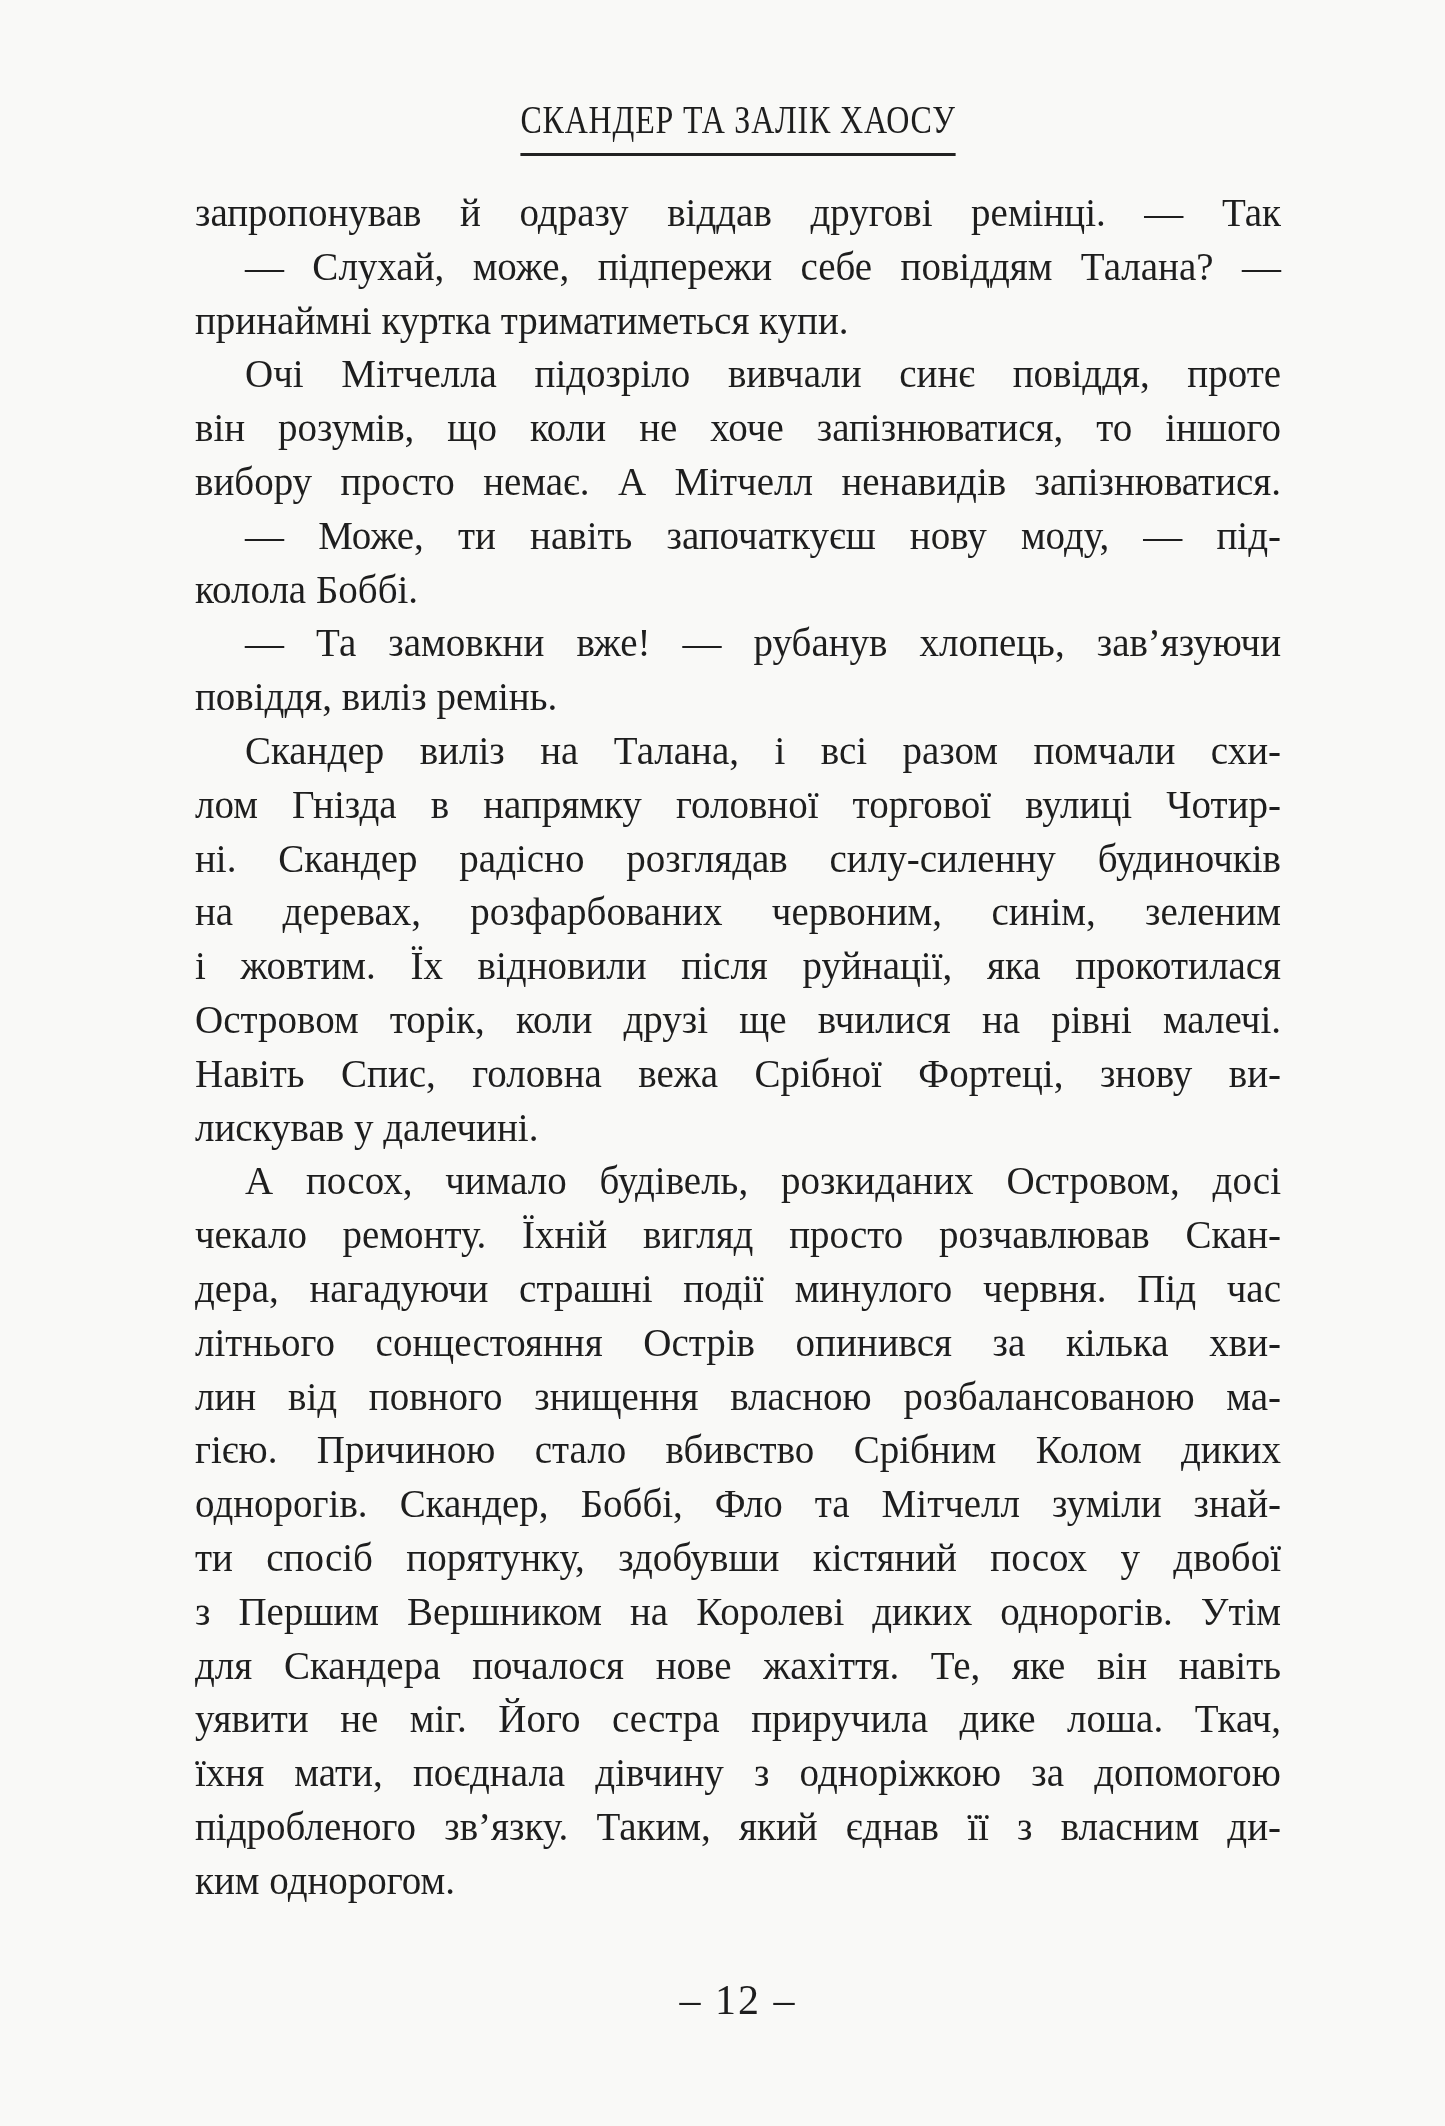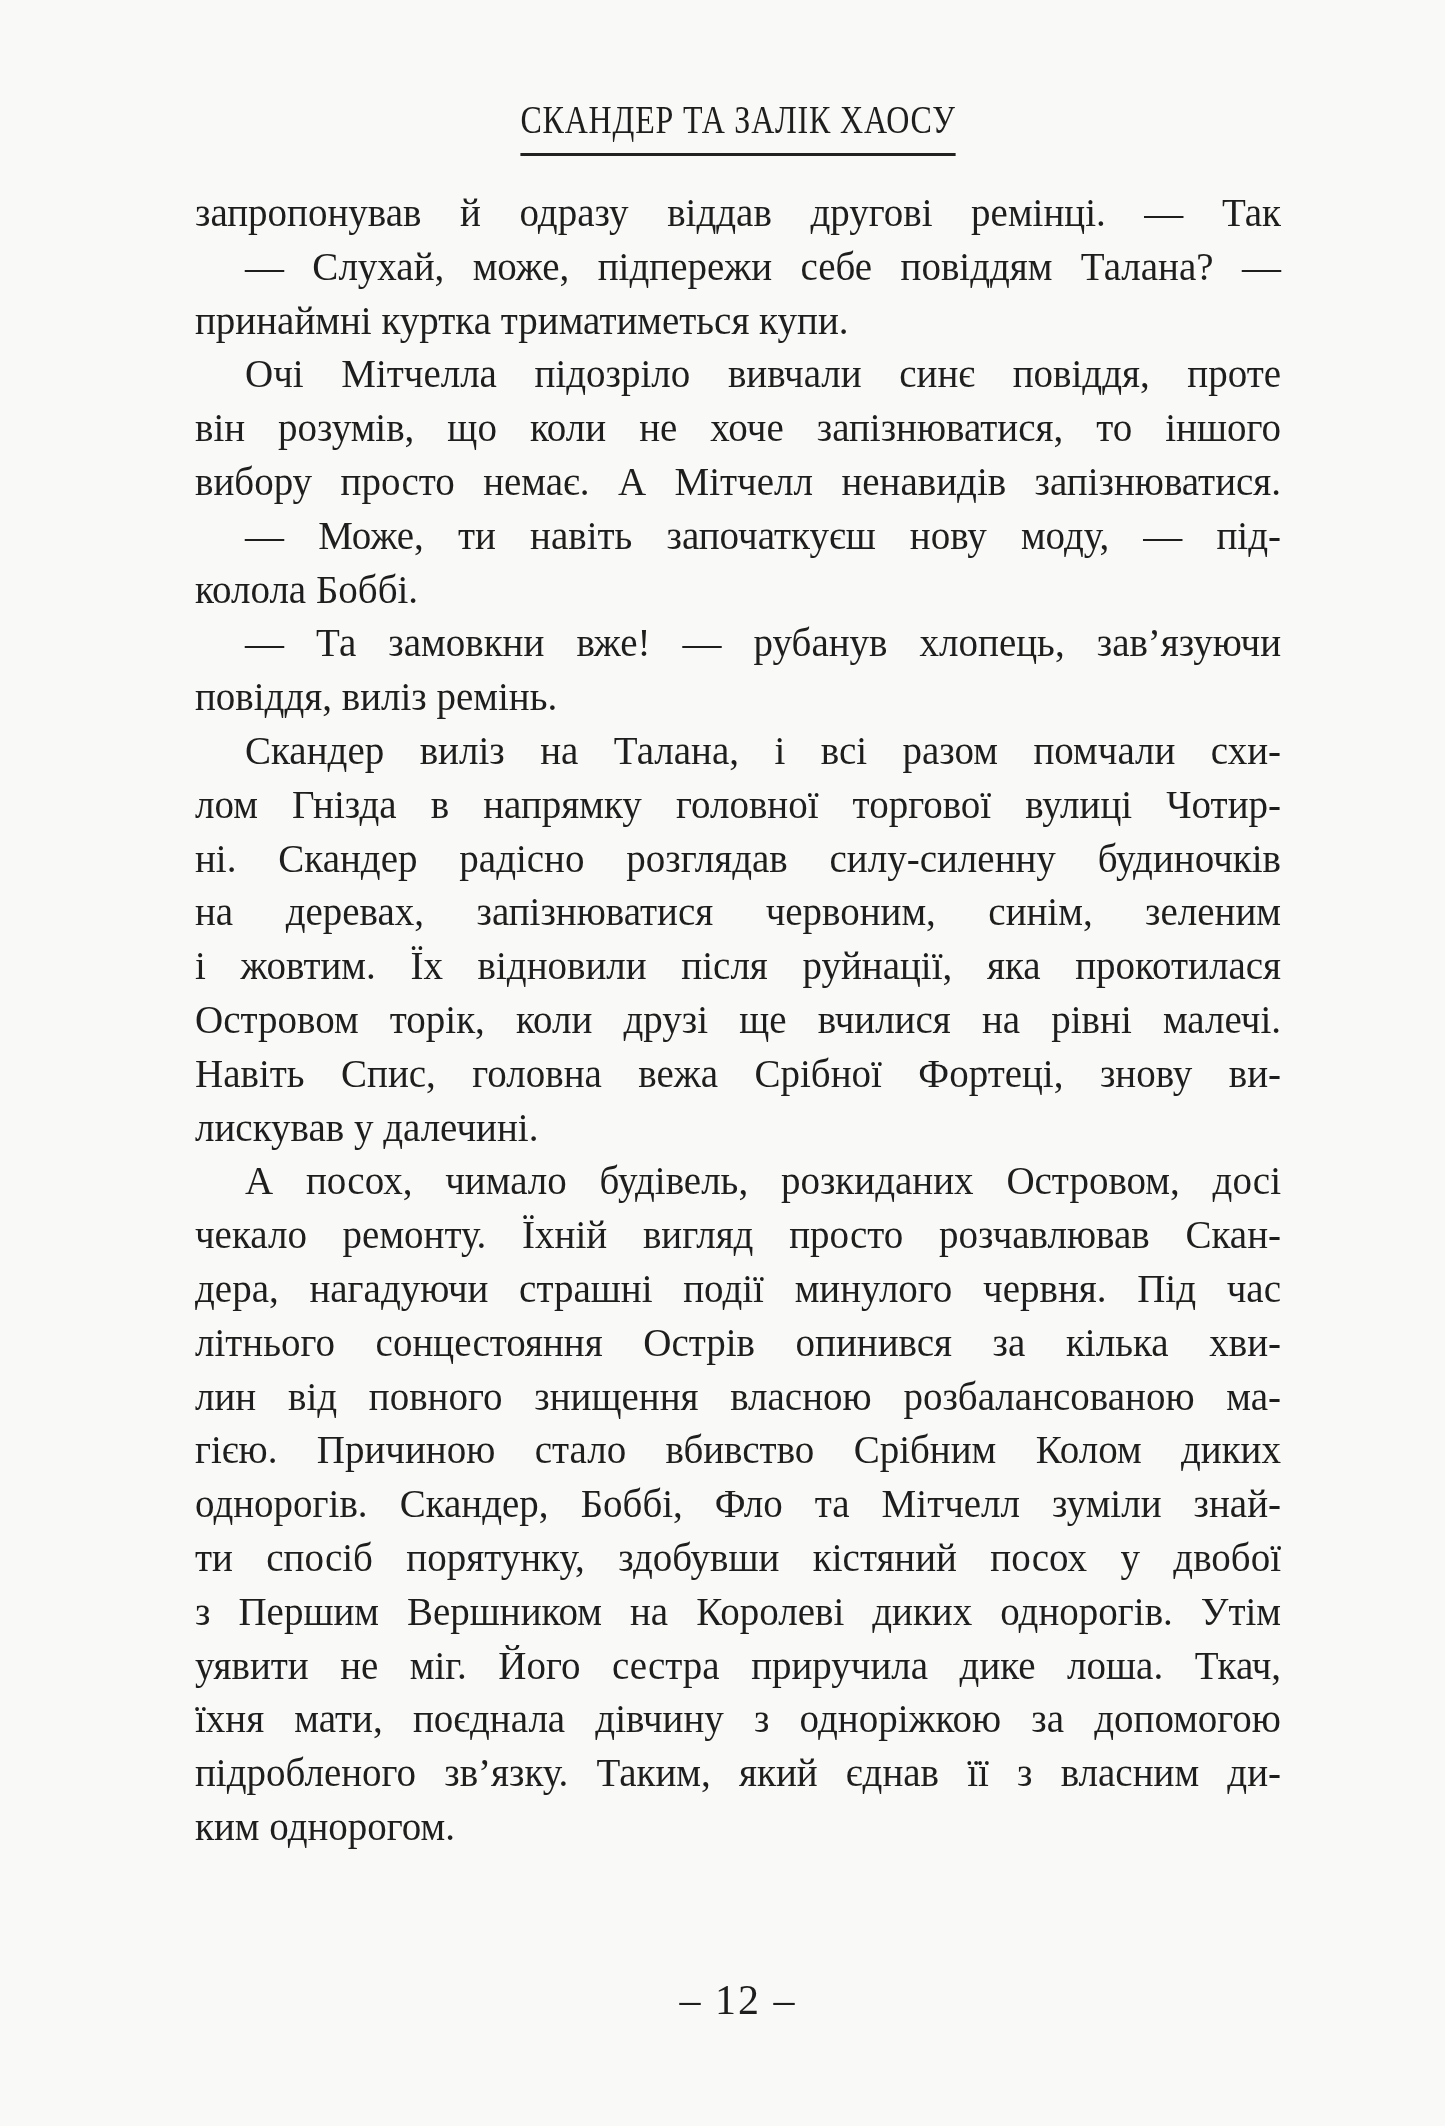--- a/index.html
+++ b/index.html
@@ -84,34 +84,35 @@
       <div class="line indent justify">Очі Мітчелла підозріло вивчали синє повіддя, проте</div>
       <div class="line justify">він розумів, що коли не хоче запізнюватися, то іншого</div>
       <div class="line justify">вибору просто немає. А Мітчелл ненавидів запізнюватися.</div>
       <div class="line indent justify">— Може, ти навіть започаткуєш нову моду, — під-</div>
       <div class="line">колола Боббі.</div>
       <div class="line indent justify">— Та замовкни вже! — рубанув хлопець, зав’язуючи</div>
       <div class="line">повіддя, виліз ремінь.</div>
       <div class="line indent justify">Скандер виліз на Талана, і всі разом помчали схи-</div>
       <div class="line justify">лом Гнізда в напрямку головної торгової вулиці Чотир-</div>
       <div class="line justify">ні. Скандер радісно розглядав силу-силенну будиночків</div>
-      <div class="line justify">на деревах, запізнюватися червоним, синім, зеленим</div>
+      <div class="line justify">на деревах, розфарбованих червоним, синім, зеленим</div>
       <div class="line justify">і жовтим. Їх відновили після руйнації, яка прокотилася</div>
       <div class="line justify">Островом торік, коли друзі ще вчилися на рівні малечі.</div>
       <div class="line justify">Навіть Спис, головна вежа Срібної Фортеці, знову ви-</div>
       <div class="line">лискував у далечині.</div>
       <div class="line indent justify">А посох, чимало будівель, розкиданих Островом, досі</div>
       <div class="line justify">чекало ремонту. Їхній вигляд просто розчавлював Скан-</div>
       <div class="line justify">дера, нагадуючи страшні події минулого червня. Під час</div>
       <div class="line justify">літнього сонцестояння Острів опинився за кілька хви-</div>
       <div class="line justify">лин від повного знищення власною розбалансованою ма-</div>
       <div class="line justify">гією. Причиною стало вбивство Срібним Колом диких</div>
       <div class="line justify">однорогів. Скандер, Боббі, Фло та Мітчелл зуміли знай-</div>
       <div class="line justify">ти спосіб порятунку, здобувши кістяний посох у двобої</div>
       <div class="line justify">з Першим Вершником на Королеві диких однорогів. Утім</div>
+      <div class="line justify">для Скандера почалося нове жахіття. Те, яке він навіть</div>
       <div class="line justify">уявити не міг. Його сестра приручила дике лоша. Ткач,</div>
       <div class="line justify">їхня мати, поєднала дівчину з одноріжкою за допомогою</div>
       <div class="line justify">підробленого зв’язку. Таким, який єднав її з власним ди-</div>
       <div class="line">ким однорогом.</div>
     </main>
 
   <div class="footer-zone">
     <span class="page-number">– 12 –</span>
   </div>
 

